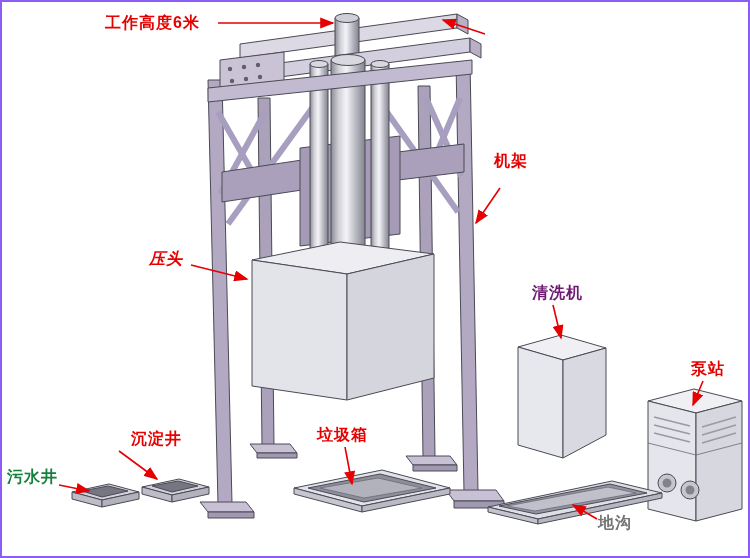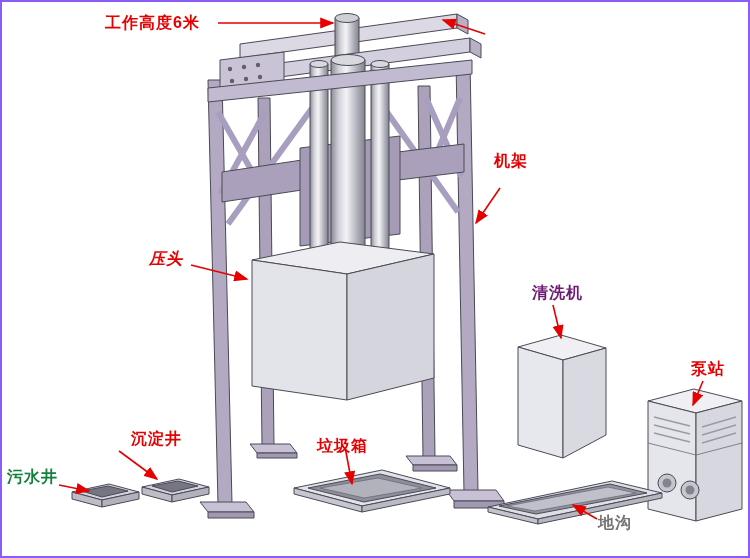--- a/index.html
+++ b/index.html
@@ -182,18 +182,18 @@
     <line x1="117" y1="449" x2="155" y2="477" marker-end="url(#arrowhead)"></line>
     <line x1="57" y1="483" x2="87" y2="489" marker-end="url(#arrowhead)"></line>
   </g>
 </svg>
 
   <div class="label" style="left: 103px; top: 12px; color: rgb(230, 0, 0);">工作高度6米</div>
   <div class="label" style="left: 492px; top: 150px; color: rgb(230, 0, 0);">机架</div>
   <div class="label" style="left: 147px; top: 248px; color: rgb(230, 0, 0); font-style: italic;">压头</div>
   <div class="label" style="left: 530px; top: 282px; color: #701a75;">清洗机</div>
   <div class="label" style="left: 689px; top: 358px; color: rgb(230, 0, 0); text-align: right;">泵站</div>
-  <div class="label" style="left: 315px; top: 435px; color: rgb(230, 0, 0);">垃圾箱</div>
+  <div class="label" style="left: 315px; top: 424px; color: rgb(230, 0, 0);">垃圾箱</div>
   <div class="label" style="left: 596px; top: 512px; color: #737373;">地沟</div>
   <div class="label" style="left: 86px; top: 428px; color: rgb(230, 0, 0); margin-left: 43px;">沉淀井</div>
   <div class="label" style="left: 5px; top: 466px; color: #15803d;">污水井</div>
 
 </div>
 
 </body></html>

